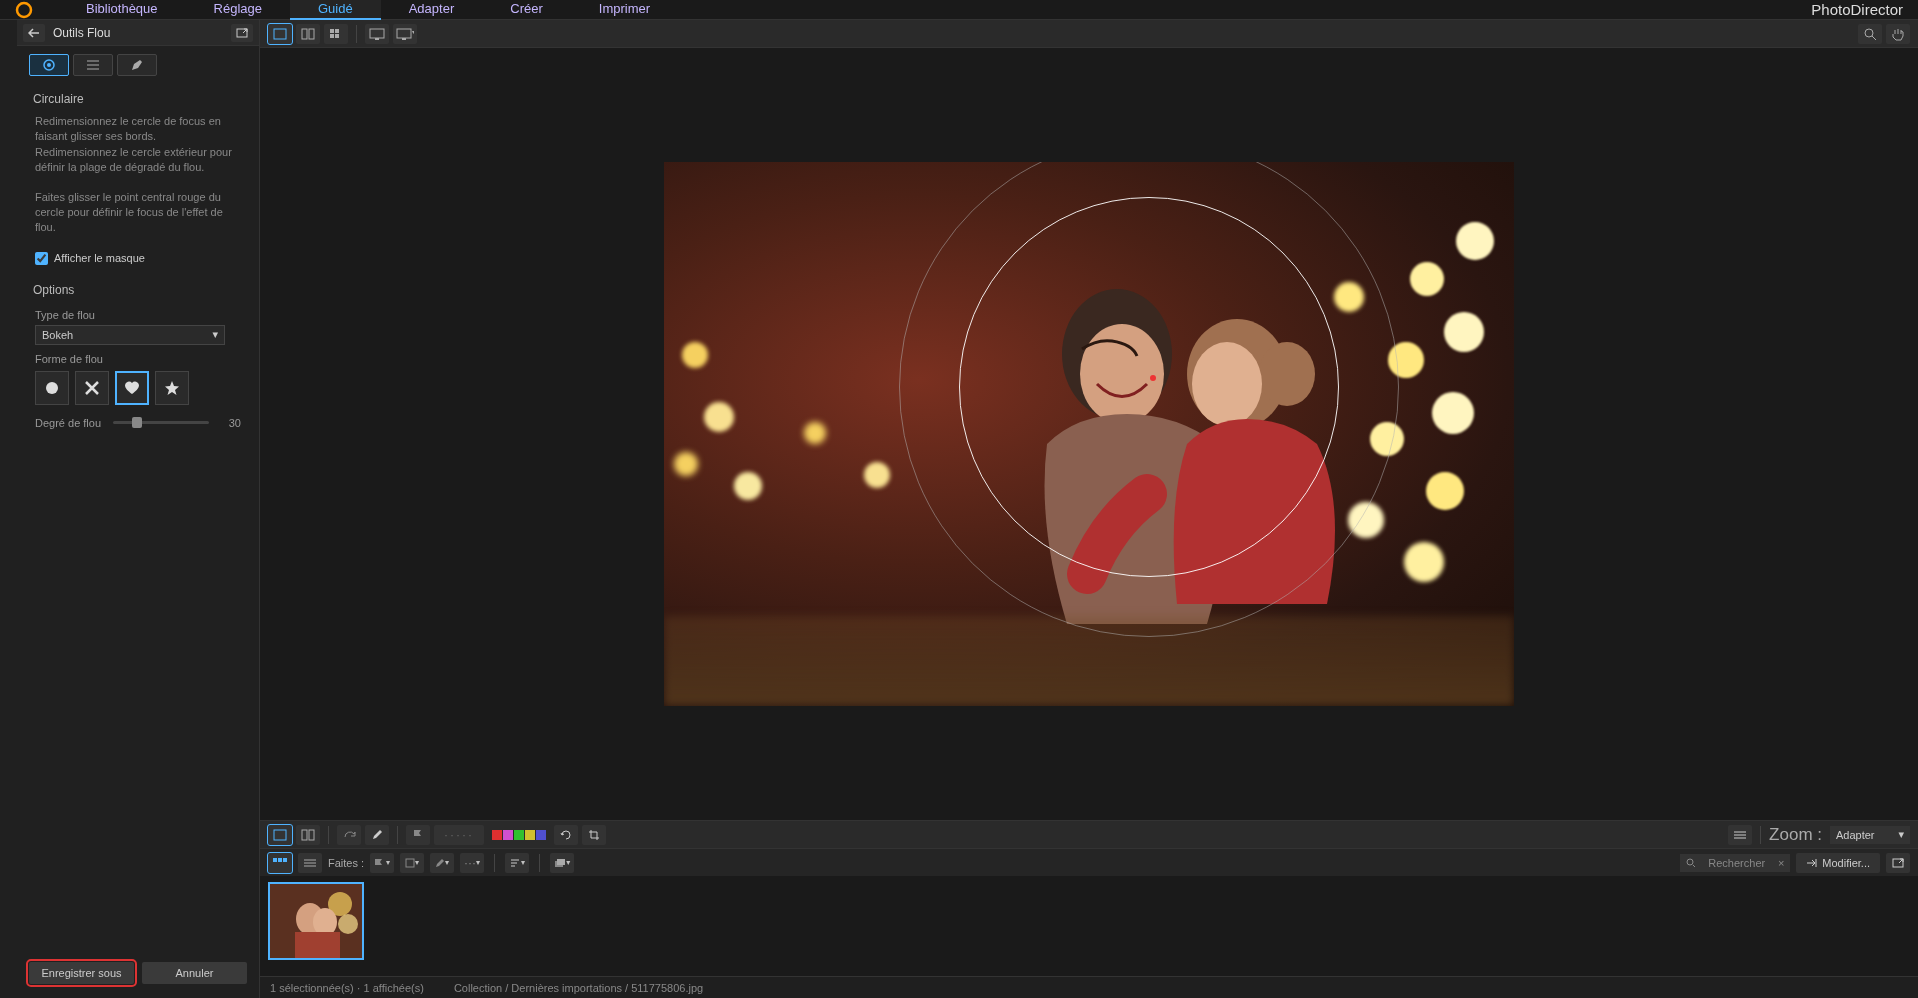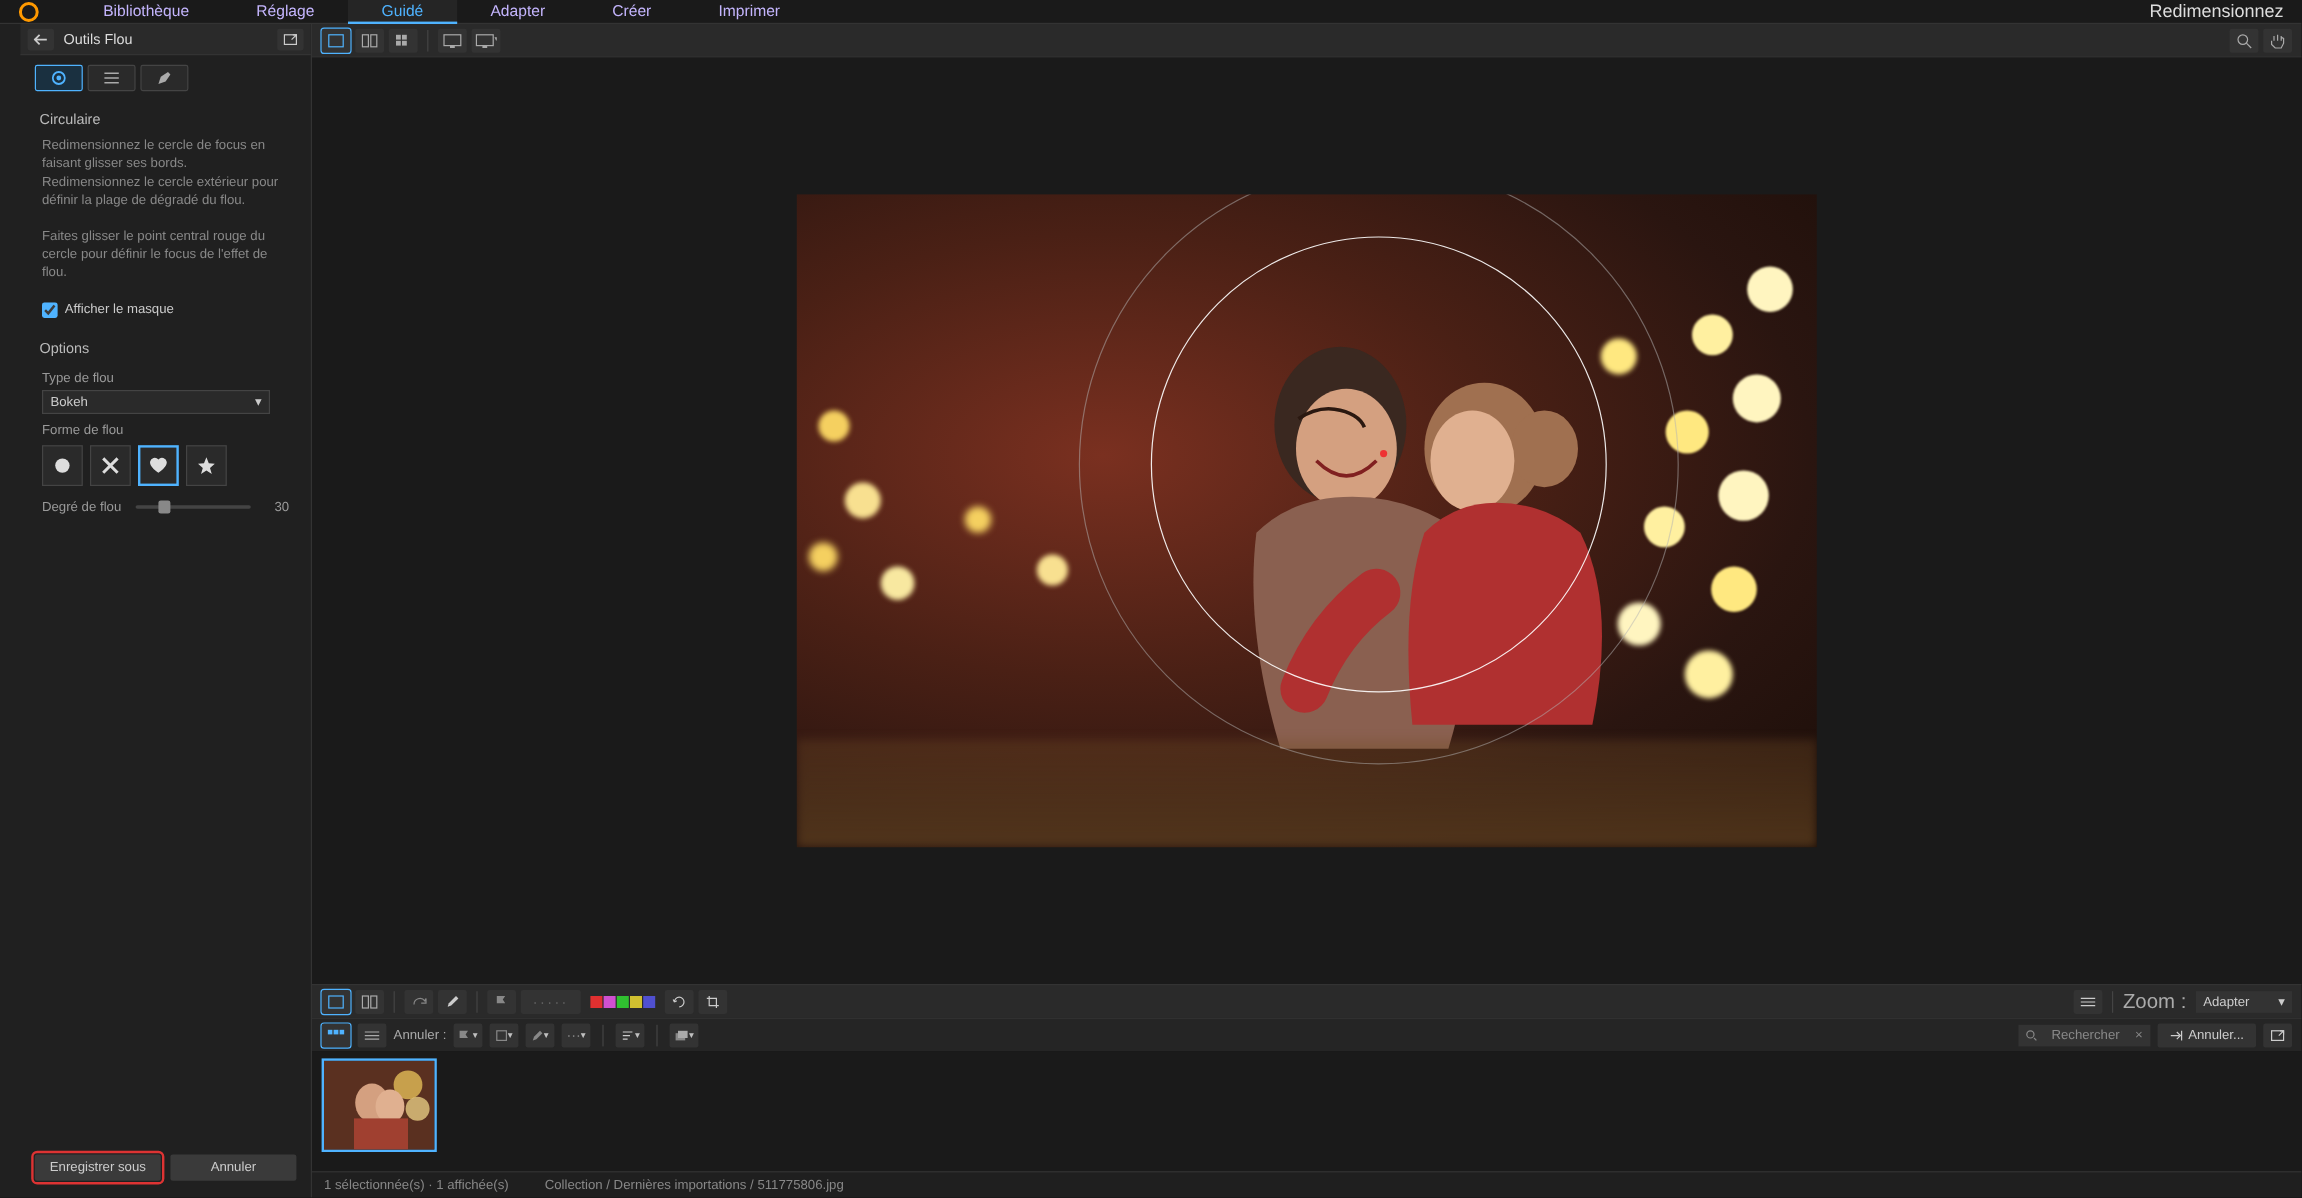--- a/index.html
+++ b/index.html
@@ -92,21 +92,21 @@
     <svg width="18" height="18" viewBox="0 0 18 18">
         <circle cx="9" cy="9" r="7" fill="none" stroke="#f90" stroke-width="2.5"></circle>
       </svg>
   </div>
   <div class="menu-item">Bibliothèque</div>
   <div class="menu-item">Réglage</div>
   <div class="menu-item active">Guidé</div>
   <div class="menu-item">Adapter</div>
   <div class="menu-item">Créer</div>
   <div class="menu-item">Imprimer</div>
-  <div class="brand">Redimensionnez</div>
+  <div class="brand">PhotoDirector</div>
 </div>
 
 <div class="main">
 
   <div class="left-panel">
     <div class="panel-header">
       <div class="back-btn">
         <svg width="12" height="10" viewBox="0 0 12 10">
             <path d="M5 1L1 5l4 4M1 5h10" stroke="#ccc" stroke-width="1.5" fill="none"></path>
           </svg>
@@ -359,21 +359,21 @@
             <rect x="0" y="0" width="4" height="4" fill="#4fb3ff"></rect>
             <rect x="5" y="0" width="4" height="4" fill="#4fb3ff"></rect>
             <rect x="10" y="0" width="4" height="4" fill="#4fb3ff"></rect>
           </svg>
         </div>
       <div class="bt-btn">
           <svg width="14" height="10">
             <path d="M1 2h12M1 5h12M1 8h12" stroke="#aaa"></path>
           </svg>
         </div>
-      <span class="fb-label">Annuler :</span>
+      <span class="fb-label">Faites :</span>
       <div class="bt-btn">
           <svg width="12" height="10">
             <path d="M1 1h7l-2 3 2 3H1z" fill="#888"></path>
           </svg>
           <span style="font-size:8px">▾</span>
         </div>
       <div class="bt-btn">
           <svg width="10" height="10">
             <rect x="1" y="1" width="8" height="8" stroke="#888" fill="none"></rect>
           </svg>
@@ -410,21 +410,21 @@
             <circle cx="4" cy="4" r="3" stroke="#888" fill="none"></circle>
             <path d="M7 7l2 2" stroke="#888"></path>
           </svg>
         <span style="color:#888">Rechercher</span>
         <span class="search-close">×</span>
       </div>
       <div class="export-btn">
         <svg width="12" height="10">
             <path d="M1 5h7M6 2l3 3-3 3M10 1v8" stroke="#ccc" fill="none"></path>
           </svg>
-        <span>Annuler...</span>
+        <span>Modifier...</span>
       </div>
       <div class="bt-btn">
           <svg width="12" height="10">
             <rect x="1" y="1" width="10" height="8" stroke="#ccc" fill="none"></rect>
             <path d="M8 1h3v3M11 1l-4 4" stroke="#ccc" fill="none"></path>
           </svg>
         </div>
     </div>
 
     <div class="thumb-strip">

